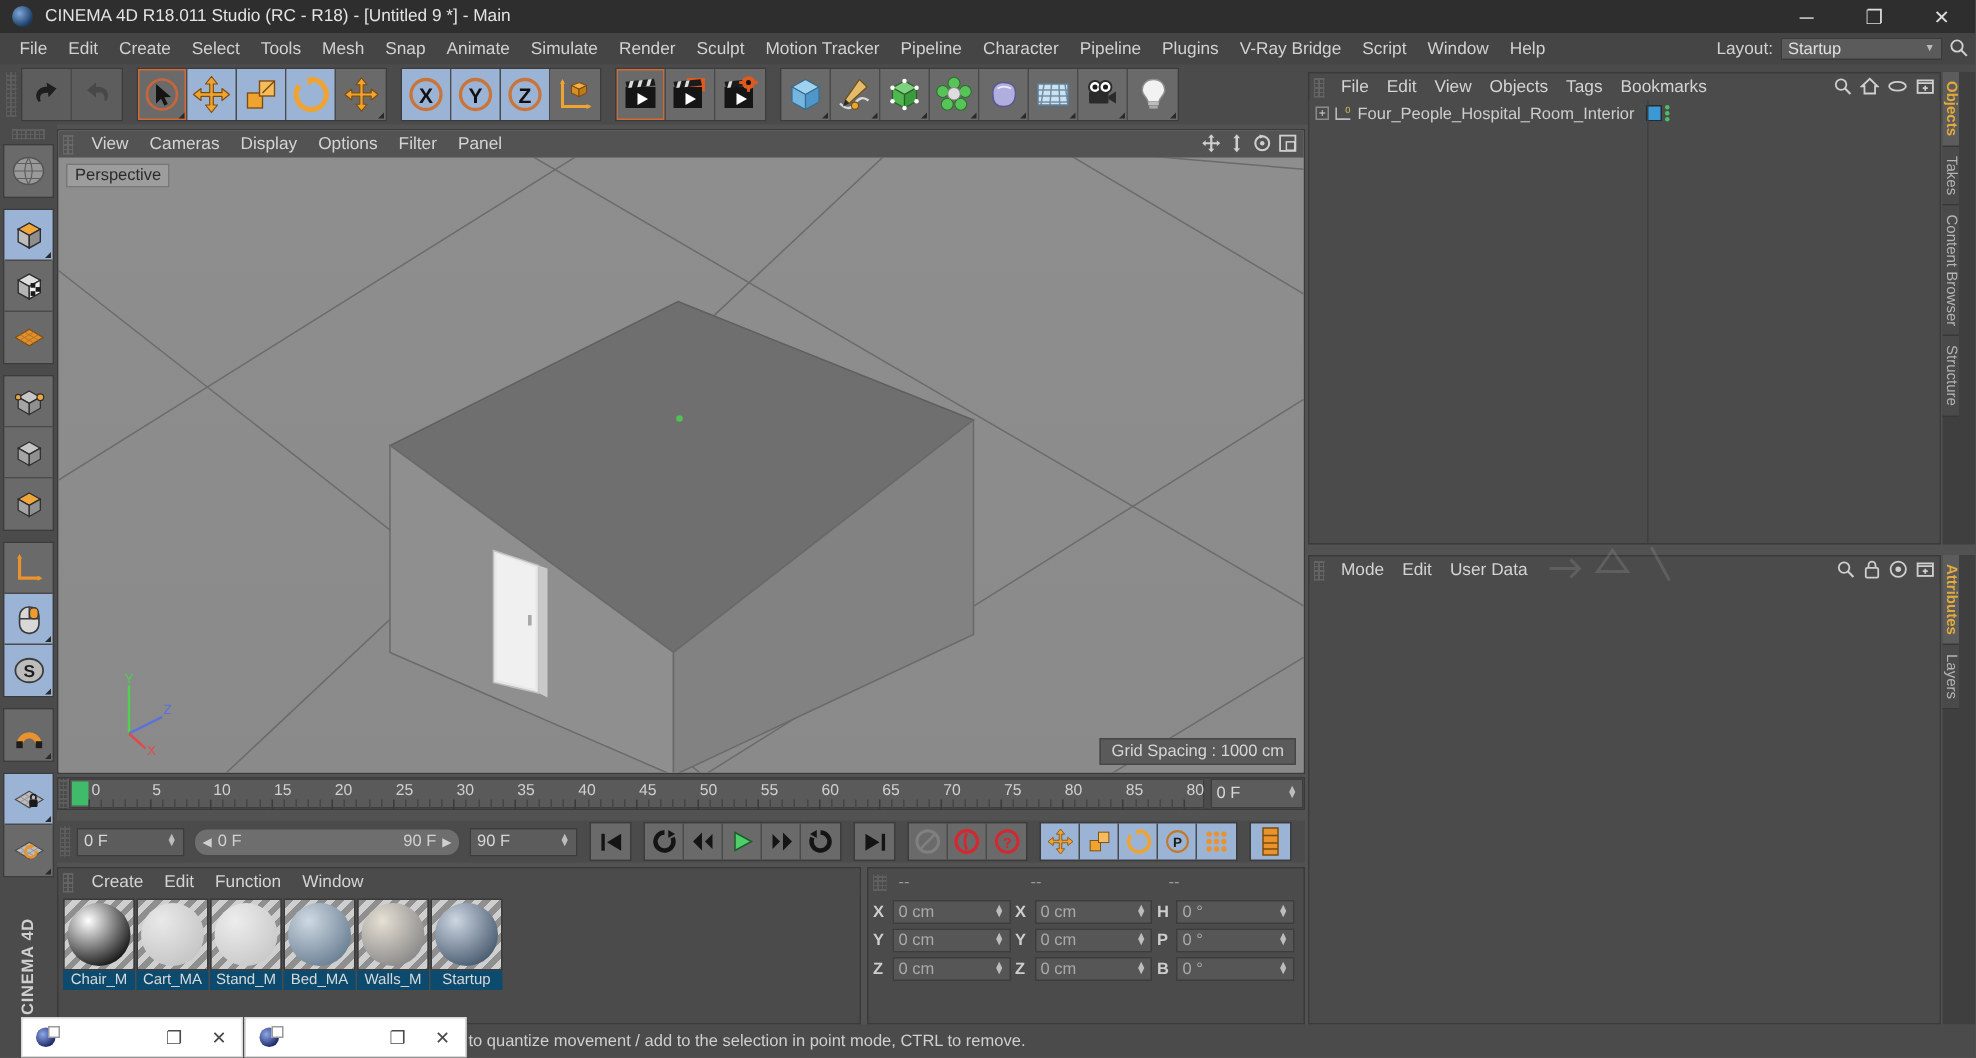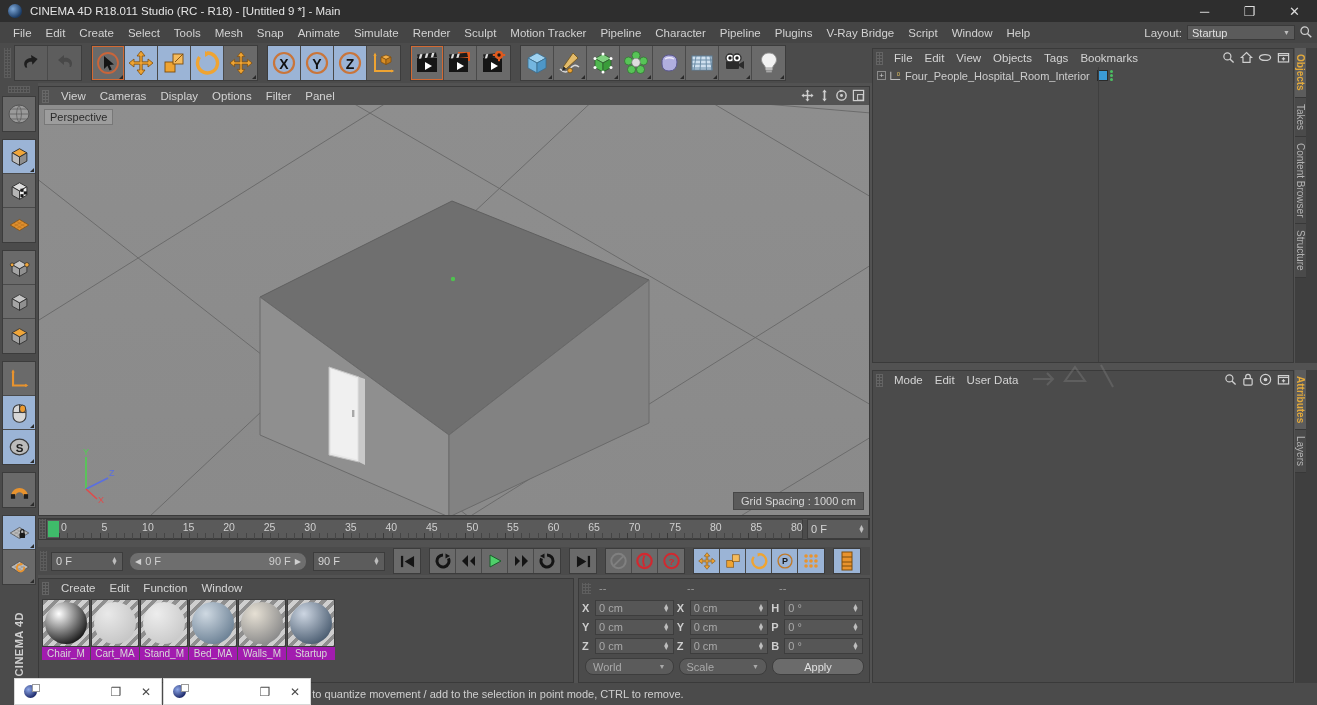--- a/index.html
+++ b/index.html
@@ -132,21 +132,21 @@
   .mat-menubar { height:18px; display:flex; align-items:center; padding-left:3px;
     background:#4b4b4b; }
   .mat-menu { padding:1px 7px; color:#d4d4d4; font-size:11.5px; }
   .mat-grid { display:flex; padding:2px 0 0 3px; gap:1px; }
   .mat-cell { width:48px; }
   .mat-thumb { width:48px; height:48px; border:1px solid #3a3a3a;
     background:repeating-linear-gradient(135deg,#8f8f8f 0 4px,#cfcfcf 4px 8px);
     display:flex; align-items:center; justify-content:center; }
   .mat-ball { width:42px; height:42px; border-radius:50%; }
   .mat-name { font-size:10px; color:#d8d8d8; text-align:center; overflow:hidden;
-    white-space:nowrap; background:#a21caf; height:13px; line-height:13px; }
+    white-space:nowrap; background:#0c4a6e; height:13px; line-height:13px; }
 
   
   .coord { position:absolute; left:578px; top:578px; width:292px; height:105px;
     background:#4b4b4b; border:1px solid #3a3a3a; }
   .coord-head { height:18px; display:flex; align-items:center; padding-left:3px; gap:0; }
   .cgrip { width:9px; height:11px; background:
       repeating-linear-gradient(0deg,#6d6d6d 0 1px,transparent 1px 3px),
       repeating-linear-gradient(90deg,#6d6d6d 0 1px,transparent 1px 3px); opacity:.6;
       margin-right:8px; }
   .coord-col-h { color:#9a9a9a; font-size:11px; }
@@ -1115,31 +1115,20 @@
           <span class="clab">B</span>
           <span class="cfield">
             <span>0 °</span>
             <span class="spin">
               <span>▲</span>
               <span>▼</span>
             </span>
           </span>
         </div>
       </div>
-    <div class="coord-foot">
-      <div class="cdd">
-        <span>World</span>
-        <span style="font-size:7px">▼</span>
-      </div>
-      <div class="cdd">
-        <span>Scale</span>
-        <span style="font-size:7px">▼</span>
-      </div>
-      <div class="capply">Apply</div>
-    </div>
   </div>
 
   <div class="objpanel">
     <div class="panel-menubar">
       <div class="vgrip"></div>
       <div id="obj-menu-host" style="display:flex;">
           <div class="panel-menu">File</div>
           <div class="panel-menu">Edit</div>
           <div class="panel-menu">View</div>
           <div class="panel-menu">Objects</div>

